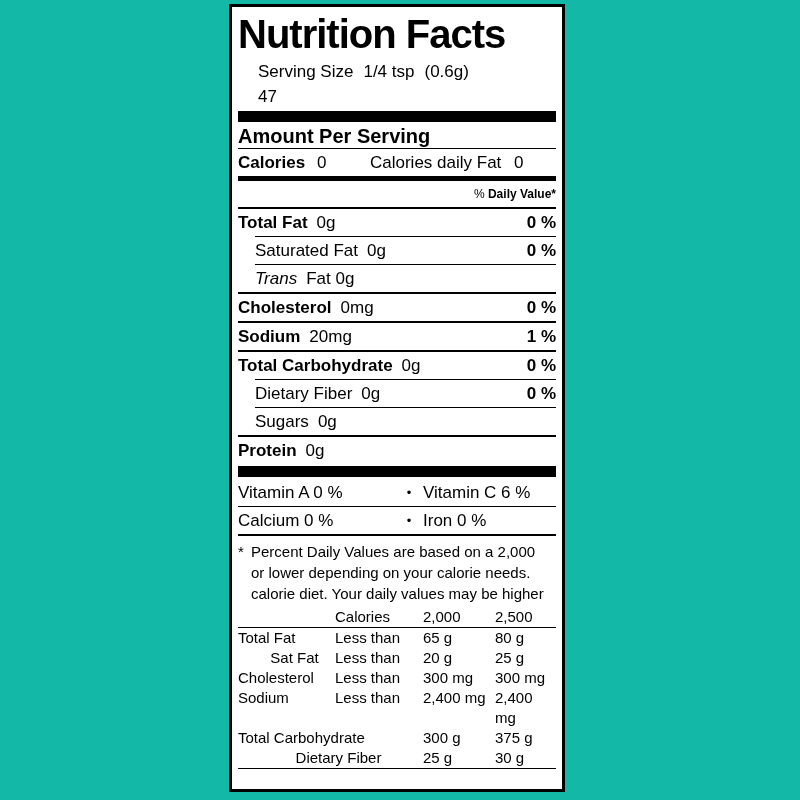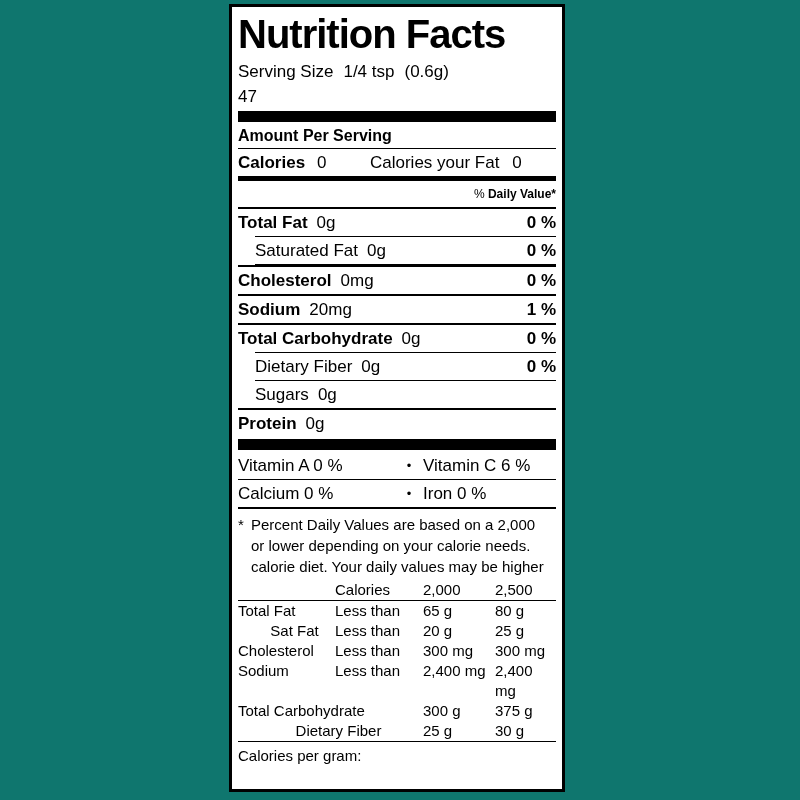--- a/index.html
+++ b/index.html
@@ -1,27 +1,27 @@
 <!DOCTYPE html>
 <html><head>
 <meta charset="utf-8">
 <style>
   html,body{margin:0;padding:0;}
-  .page{width:800px;height:800px;background:#0f766e;position:relative;
+  .page{width:800px;height:800px;background:#14b8a6;position:relative;
         font-family:"Liberation Sans",sans-serif;color:#000;}
   .nf{position:absolute;left:229px;top:4px;width:336px;height:788px;
       box-sizing:border-box;border:3px solid #000;background:#fff;
       padding:2px 6px;overflow:hidden;}
   .title{font-size:40px;font-weight:bold;letter-spacing:-1px;line-height:50px;white-space:nowrap;}
-  .serv{font-size:17px;line-height:25px;display:flex;align-items:center;}
+  .serv{font-size:17px;line-height:25px;display:flex;align-items:center;margin-left:20px;}
   .serv .lbl{margin-right:10px;}
   .serv .v2{margin-left:10px;}
   .bar10{height:11px;background:#000;margin:2px 0;}
   .bar5{height:5px;background:#000;}
-  .aps{font-size:16px;font-weight:bold;line-height:24px;}
+  .aps{font-size:20px;font-weight:bold;line-height:24px;}
   .hr1{border-top:1px solid #000;height:0;}
   .hr1.ind{margin-left:17px;}
   .hr2{border-top:2px solid #000;height:0;}
   .calrow{display:flex;font-size:17px;line-height:27px;align-items:baseline;}
   .calrow .c1{width:132px;display:flex;}
   .calrow .b{margin-right:12px;}
   .calrow .ff .v{margin-left:8px;}
   .dvh{text-align:right;font-size:12px;line-height:26px;}
   .dvh .txt{font-weight:bold;}
   .nrow{display:flex;font-size:17px;line-height:27px;align-items:baseline;}
@@ -61,21 +61,21 @@
 
     <div class="aps">Amount Per Serving</div>
     <div class="hr1"></div>
 
     <div class="calrow">
       <span class="c1">
         <span class="b">Calories</span>
         <span>0</span>
       </span>
       <span class="ff">
-        <span>Calories your Fat</span>
+        <span>Calories daily Fat</span>
         <span class="v">0</span>
       </span>
     </div>
 
     <div class="bar5"></div>
 
     <div class="dvh">
       <span>%</span>
       <span class="txt">Daily Value*</span>
     </div>
@@ -88,20 +88,25 @@
     </div>
     <div class="hr1 ind"></div>
 
     <div class="nrow indent">
       <span class="lbl">Saturated Fat</span>
       <span>0g</span>
       <span class="dv">0 %</span>
     </div>
     <div class="hr1 ind"></div>
 
+    <div class="nrow indent">
+      <span class="lbl i">Trans</span>
+      <span>Fat 0g</span>
+      <span class="dv"></span>
+    </div>
     <div class="hr2"></div>
 
     <div class="nrow">
       <span class="lbl b">Cholesterol</span>
       <span>0mg</span>
       <span class="dv">0 %</span>
     </div>
     <div class="hr2"></div>
 
     <div class="nrow">
@@ -196,16 +201,15 @@
       <span>300 g</span>
       <span>375 g</span>
     </div>
     <div class="grid">
       <span style="grid-column:1 / span 2" class="ind">Dietary Fiber</span>
       <span>25 g</span>
       <span>30 g</span>
     </div>
     <div class="hr1"></div>
 
-    <div class="cpg">Calories per gram:</div>
 
   </div>
 </div>
 
 </body></html>

